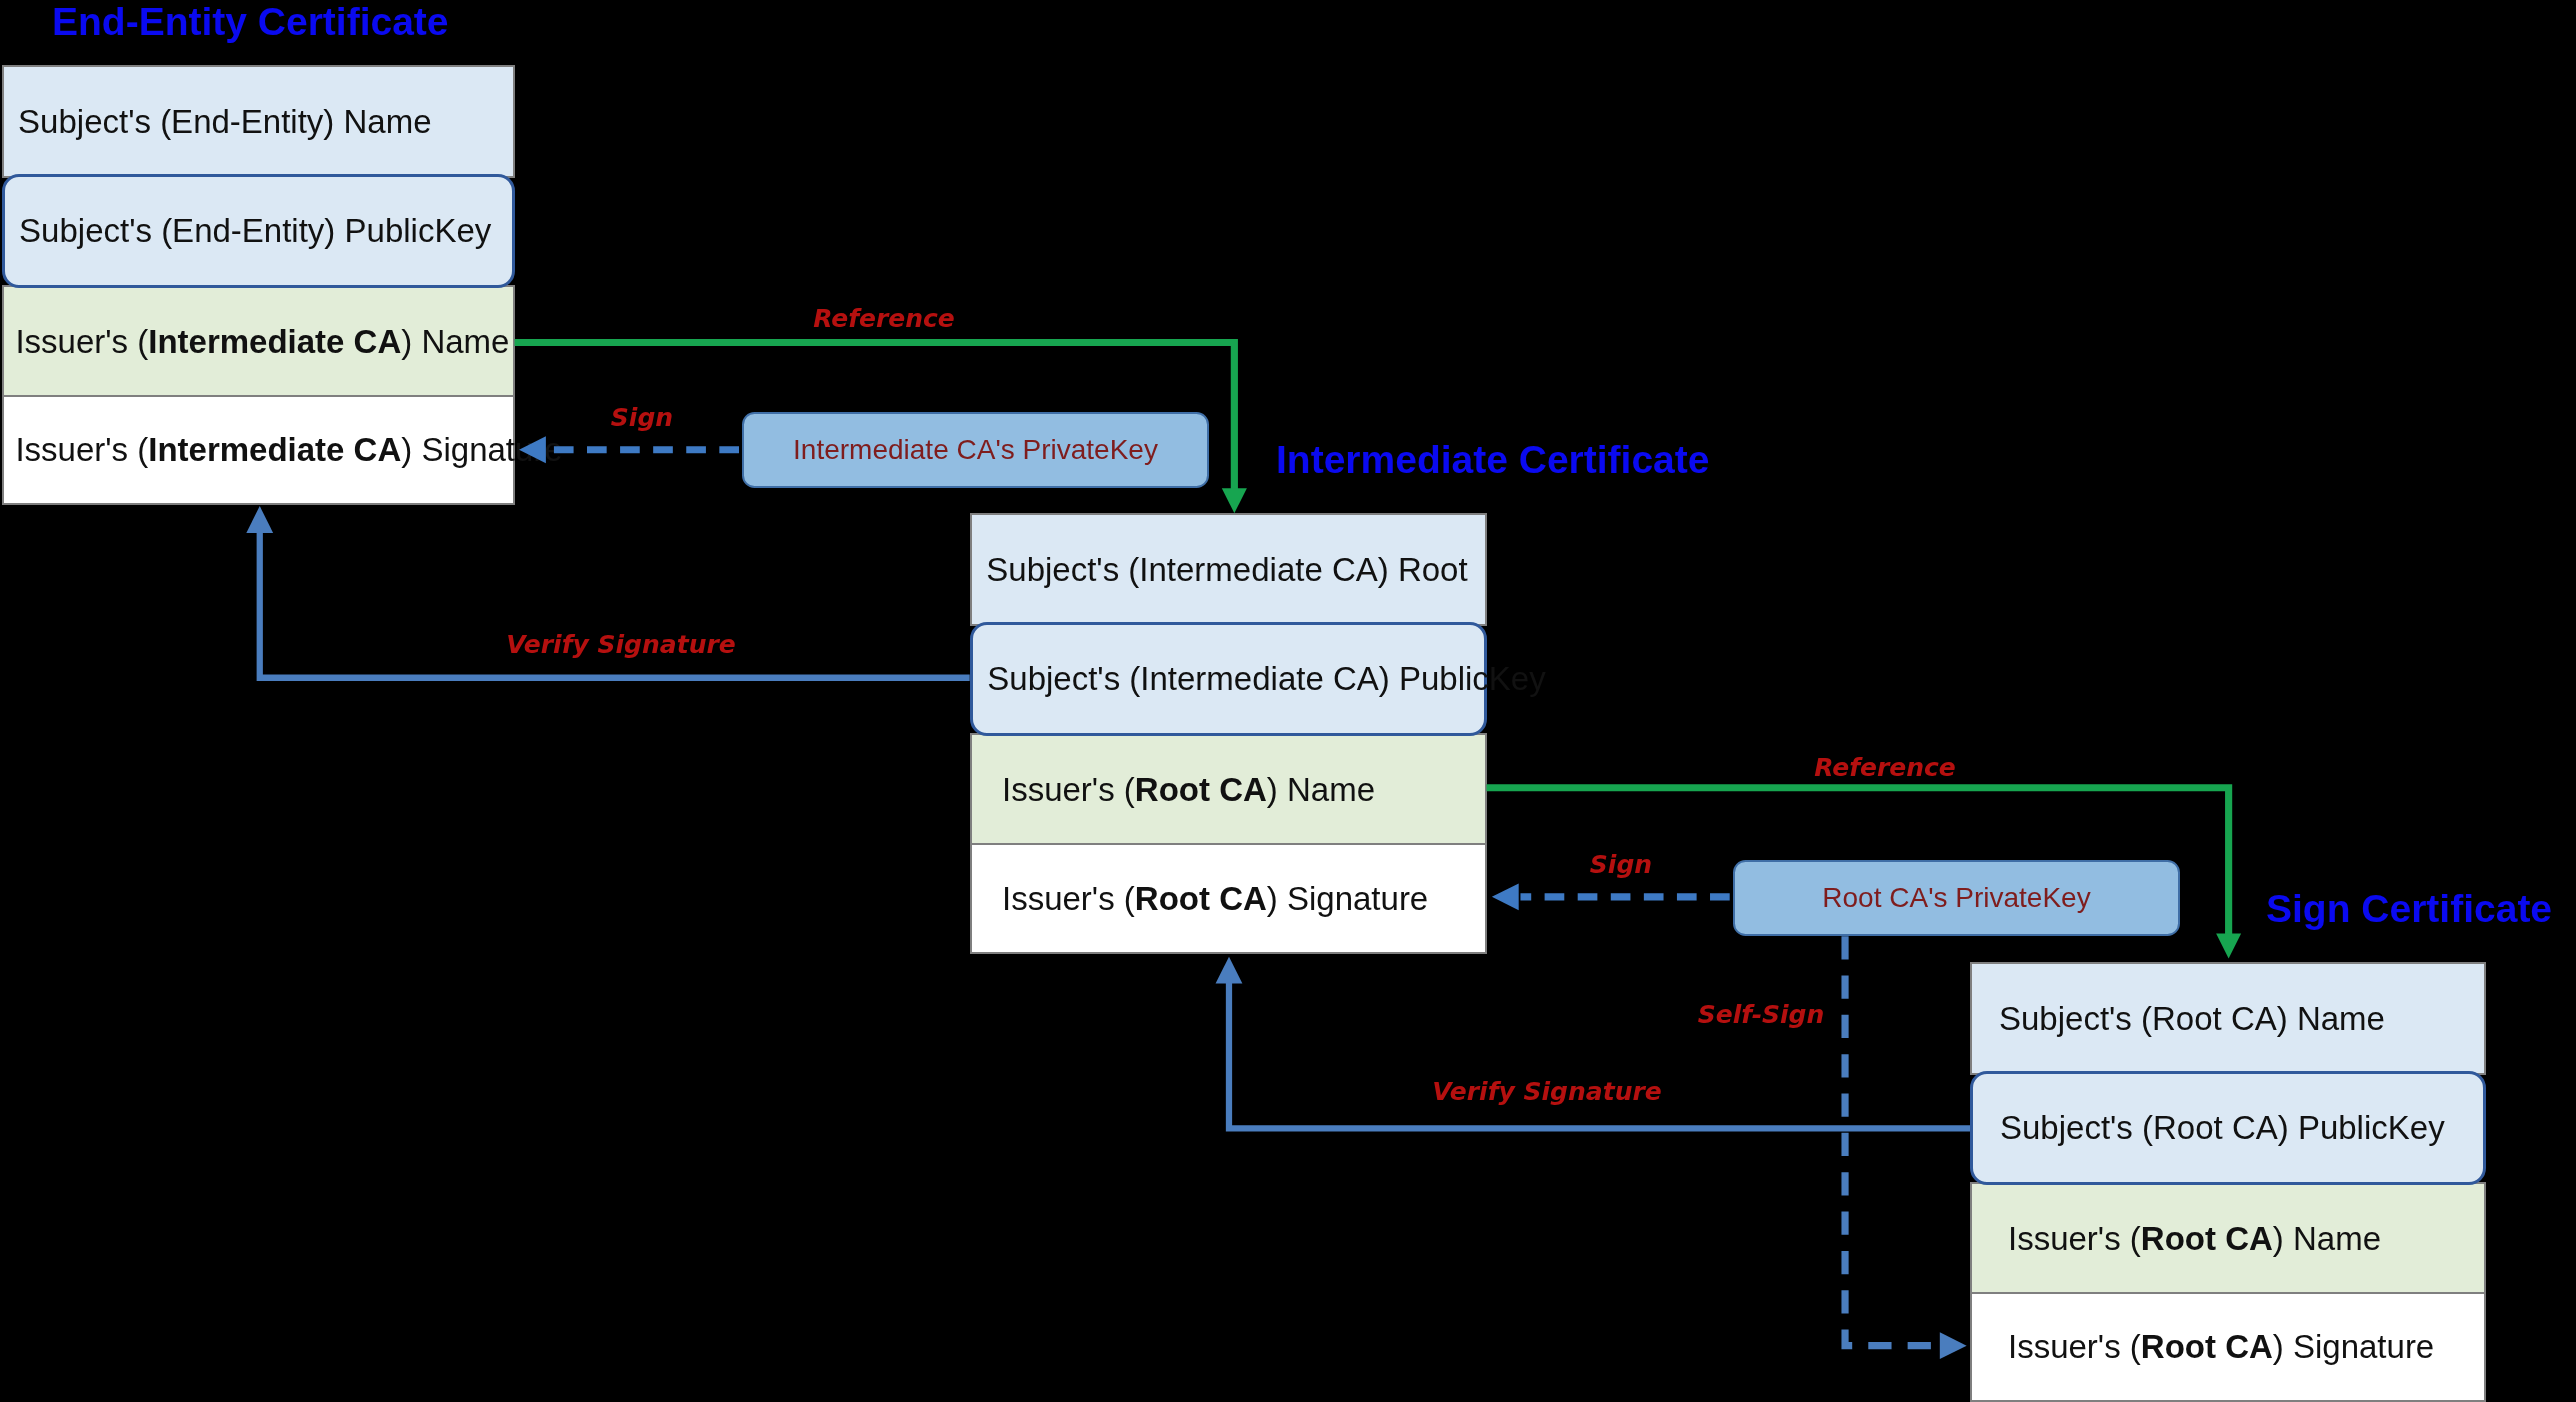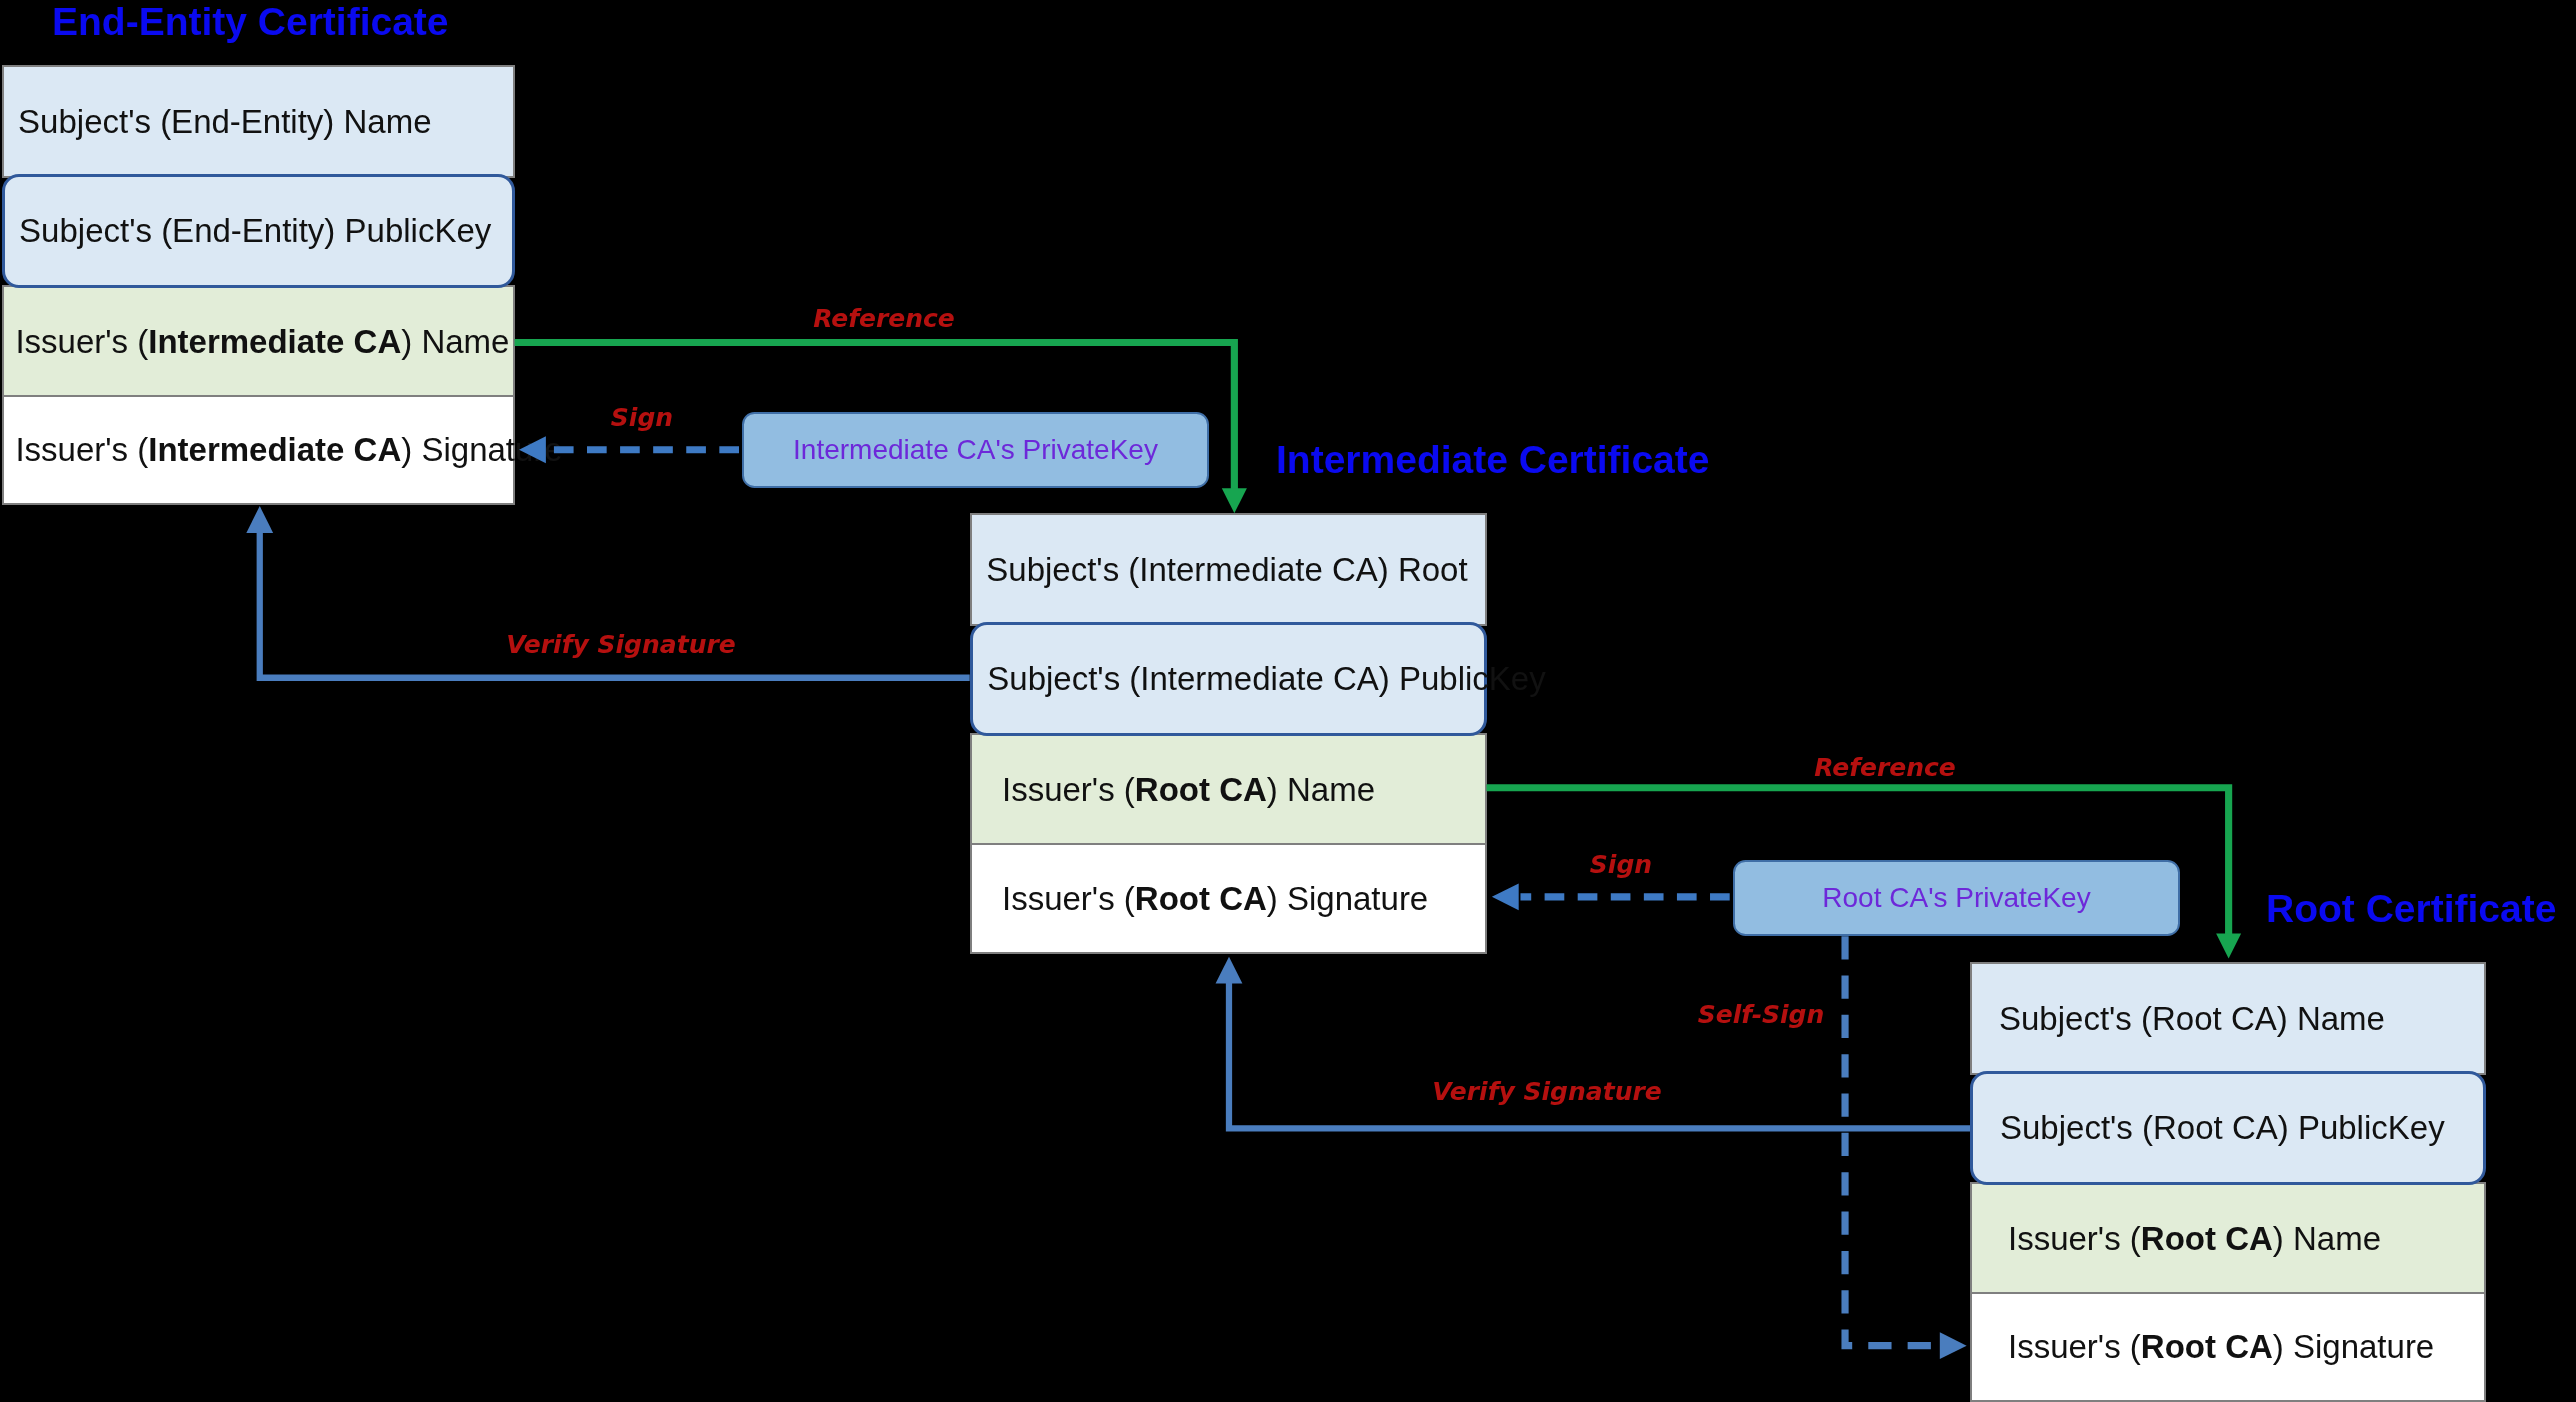--- a/index.html
+++ b/index.html
@@ -37,21 +37,21 @@
     color:var(--title-blue);
     white-space:nowrap;line-height:43px;
   }
   
   .pkbox{
     position:absolute;box-sizing:border-box;
     background:var(--pk-fill);
     border:2.7px solid var(--pk-border);
     border-radius:12.5px;
     display:flex;align-items:center;justify-content:center;
-    font-size:28px;color:#6d28d9;white-space:nowrap;
+    font-size:28px;color:#7f1d1d;white-space:nowrap;
     z-index:4;
   }
   
   .arrow-label{
     position:absolute;
     transform:translateX(-50%);
     font-family:"DejaVu Sans",sans-serif;
     font-size:25px;font-weight:bold;font-style:italic;
     color:var(--label-red);
     white-space:nowrap;z-index:5;
@@ -67,21 +67,21 @@
   .hd-slate{fill:var(--arrow-slate);}
   .hd-azure{fill:var(--arrow-azure);}
 </style>
 </head>
 <body>
 
 <div id="canvas" style="--bg: #000000; --title-blue: #0A0AF0; --label-red: #B5100F; --row-blue: #DBE8F4; --row-green: #E2EDD8; --row-white: #FFFFFF; --row-border: #7F7F7F; --pubkey-border: #30599B; --pk-fill: #92BDE1; --pk-border: #3F6EA6; --arrow-green: #17A550; --arrow-azure: #3E7AC4; --arrow-slate: #4A7DBE;">
 
   <div class="cert-title" style="left:52px;top:0px;">End-Entity Certificate</div>
   <div class="cert-title" style="left:1276px;top:438px;">Intermediate Certificate</div>
-  <div class="cert-title" style="left:2266px;top:887px;">Root Certificate</div>
+  <div class="cert-title" style="left:2266px;top:887px;">Sign Certificate</div>
 
   <svg id="arrows" width="2576" height="1402" viewBox="0 0 2880 1568">
 
     <path class="ln ln-green" d="M 575 383 L 1380 383 L 1380 548"></path>
     <polygon class="hd-green" points="1380,574 1366,546 1394,546"></polygon>
 
     <path class="ln ln-green" d="M 1662 881 L 2492 881 L 2492 1046"></path>
     <polygon class="hd-green" points="2492,1072 2478,1044 2506,1044"></polygon>
 
     <path class="ln ln-dash-azure" d="M 826 503 L 612 503"></path>

